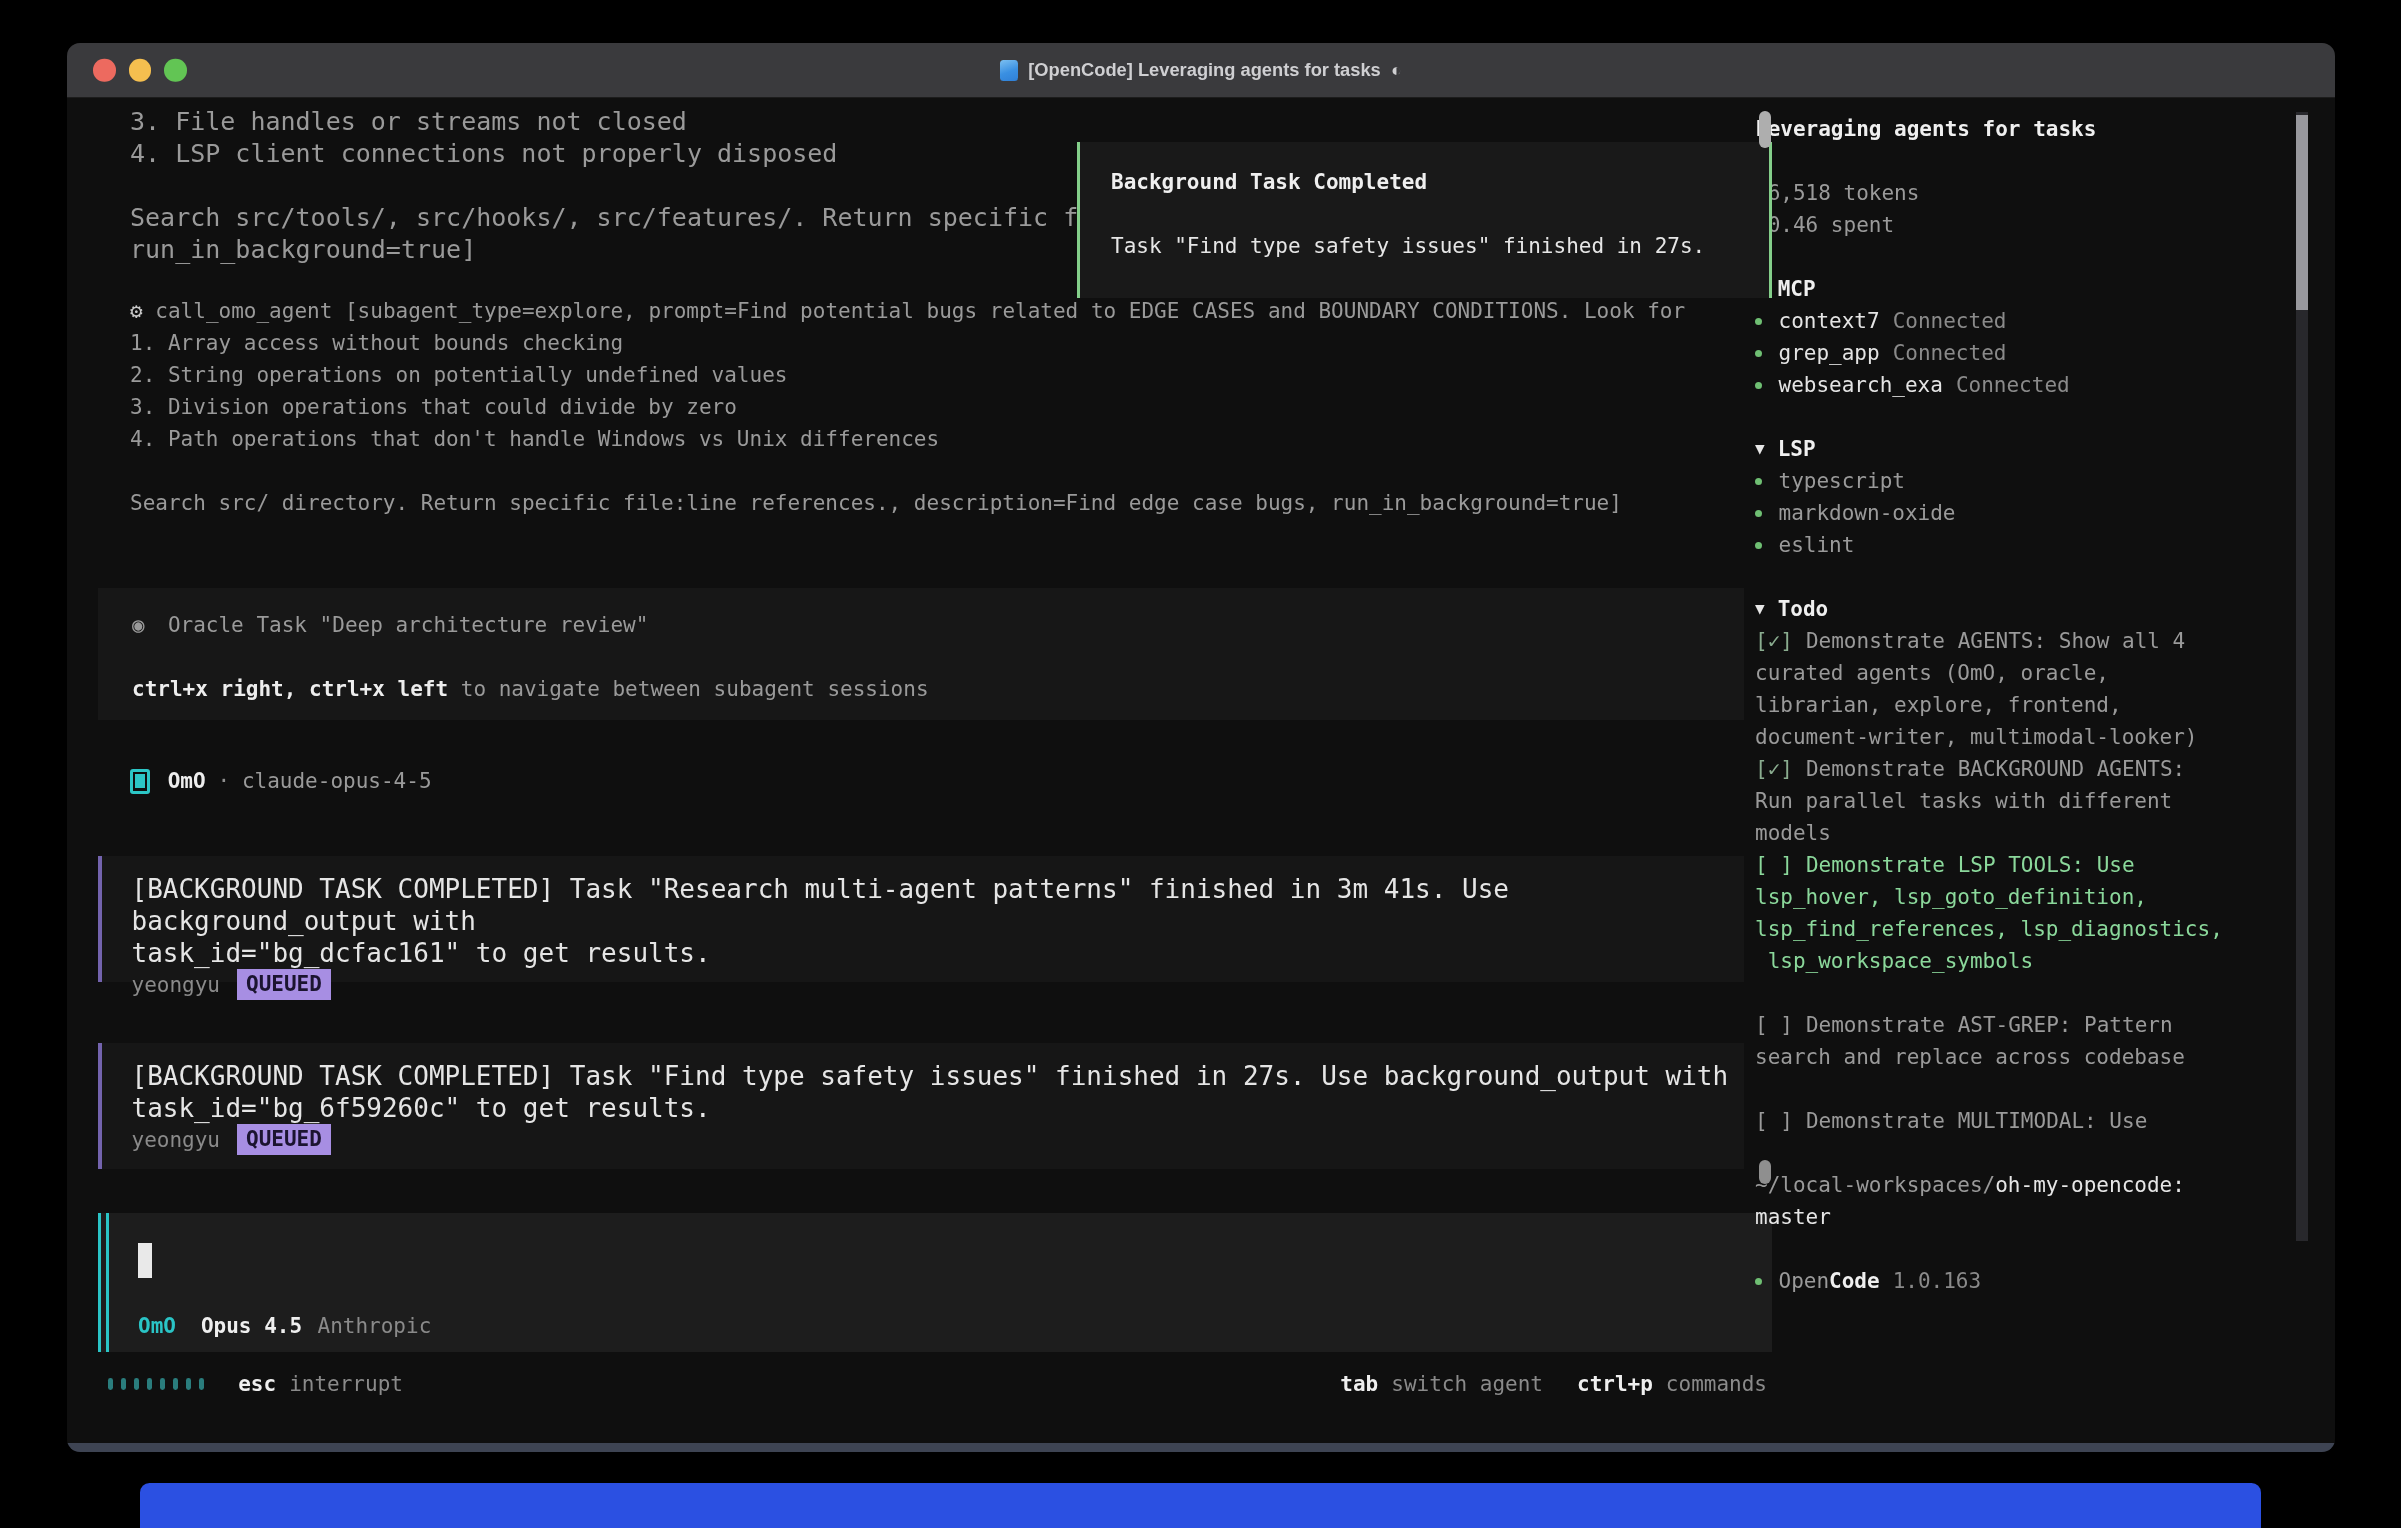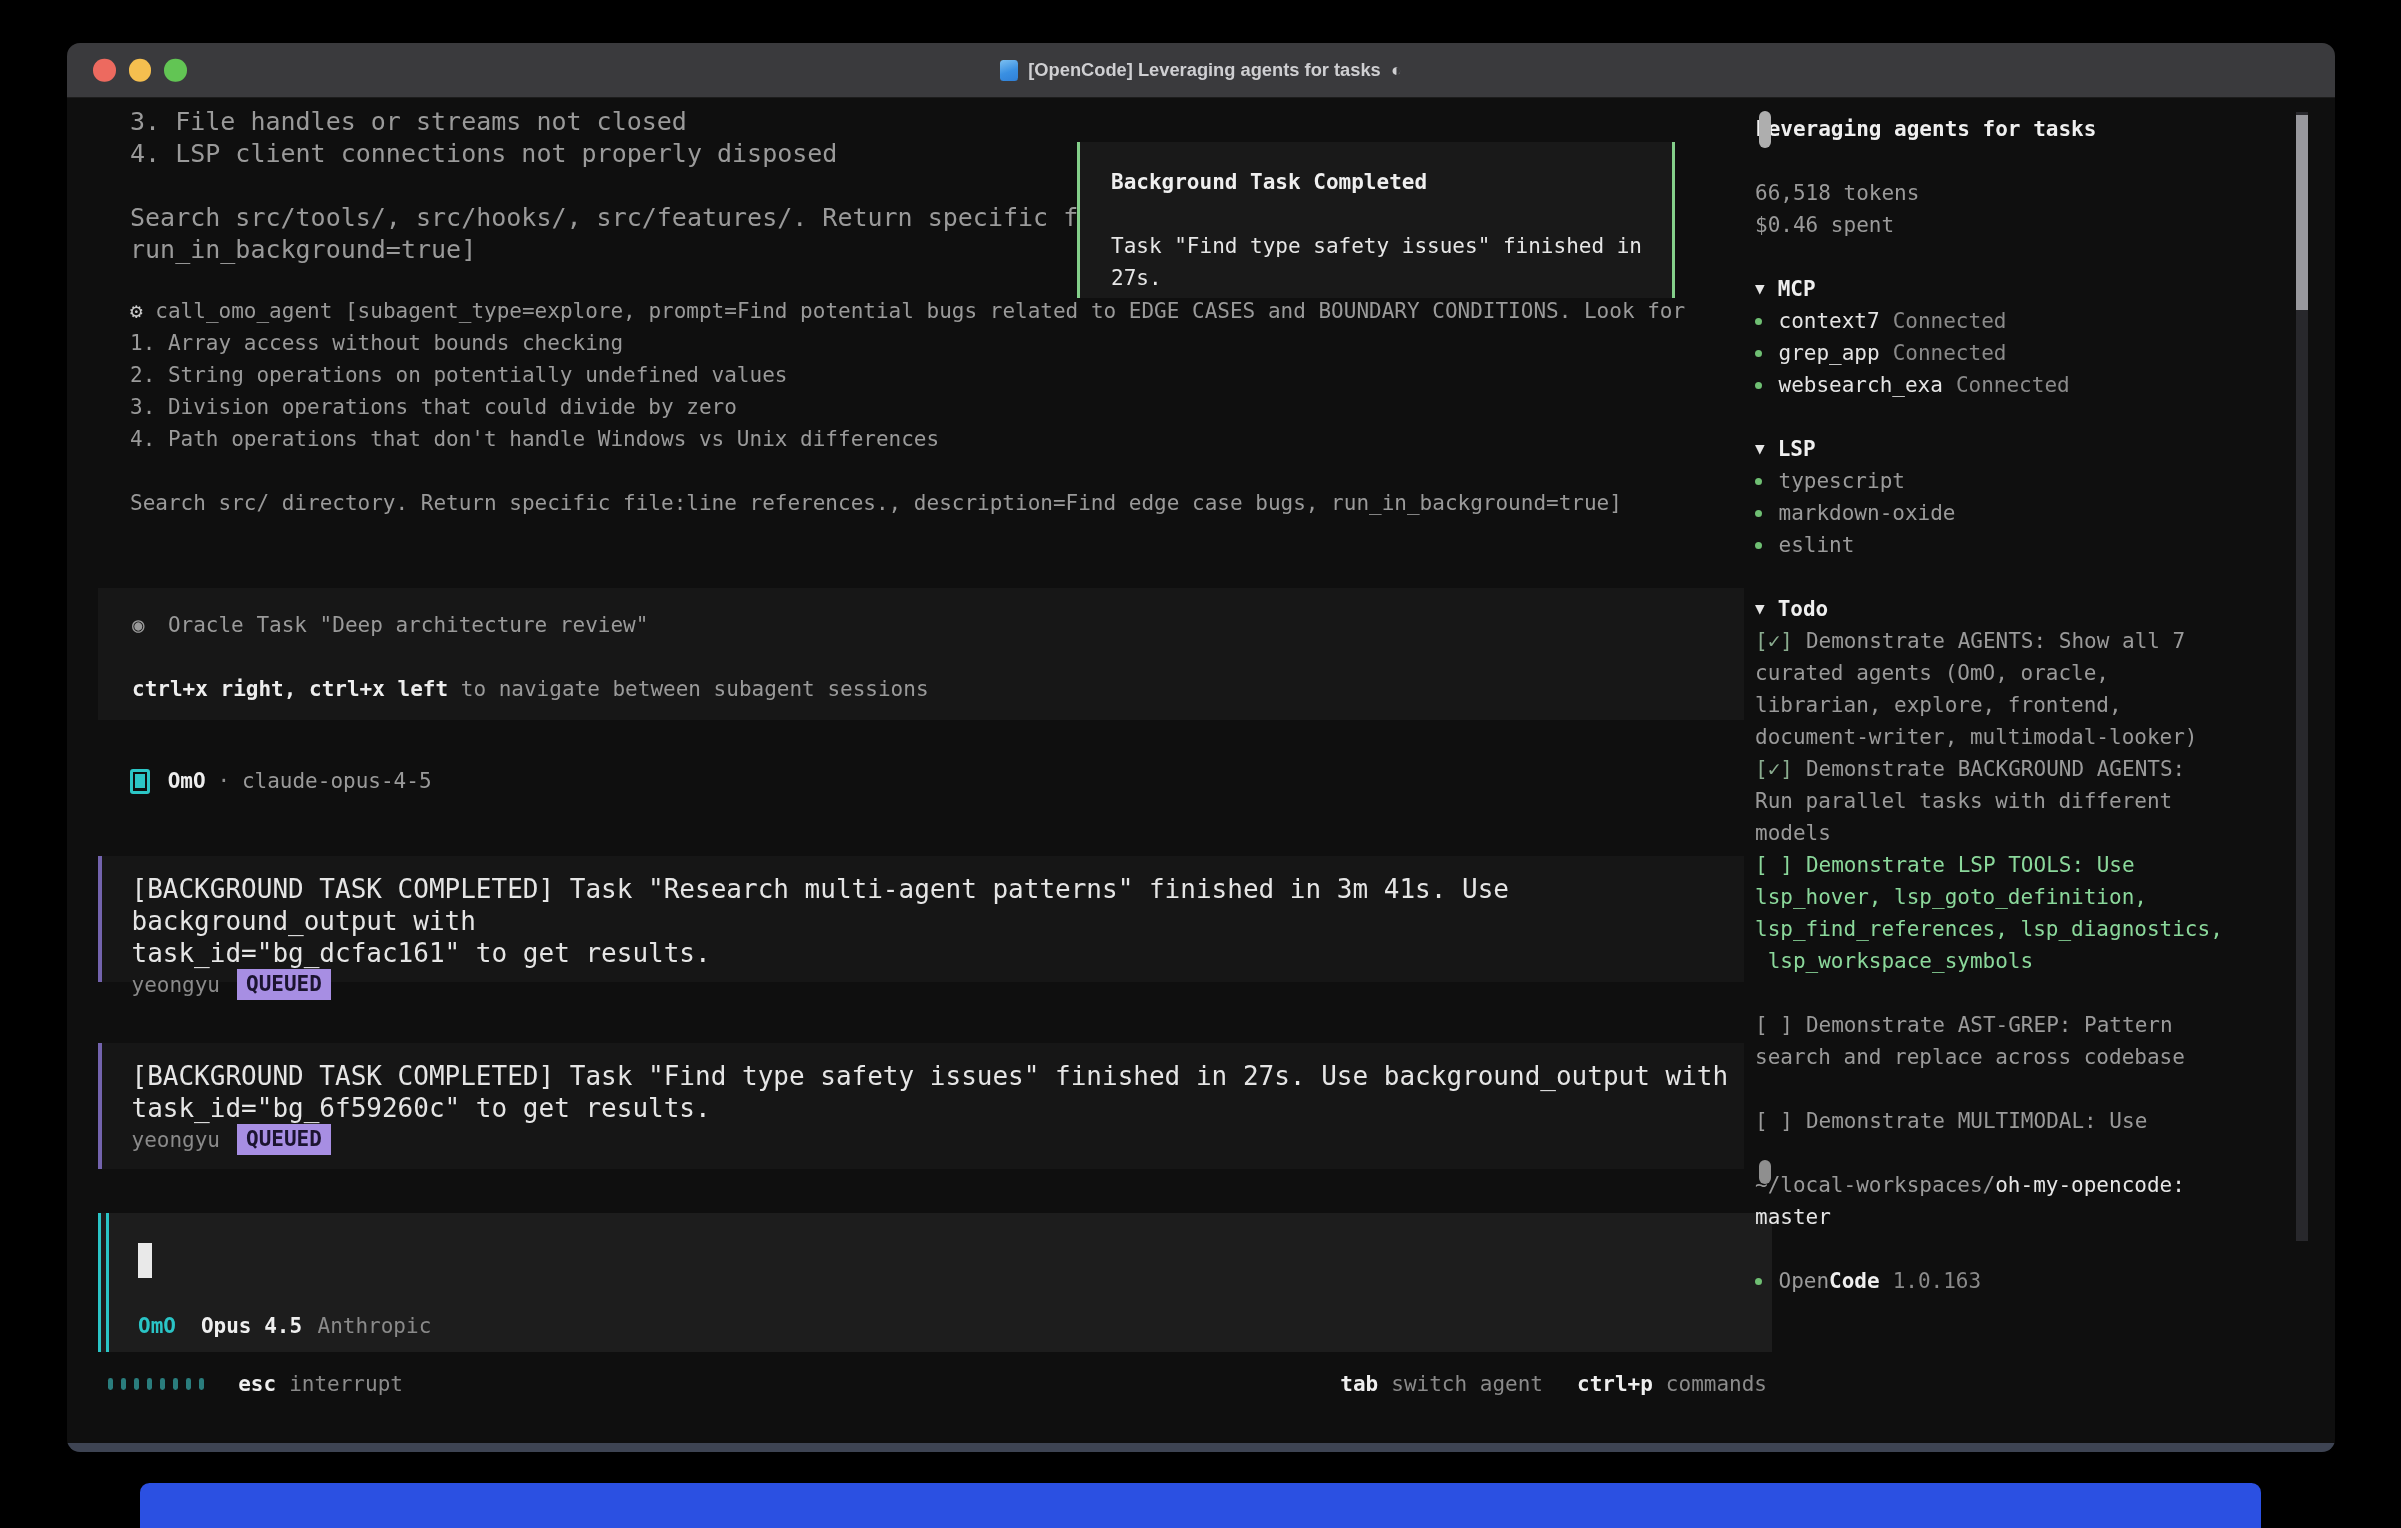--- a/index.html
+++ b/index.html
@@ -35,21 +35,21 @@
 
   
   .mono{font-size:21px;line-height:32px;}
   .dim{color:#9a9a9a;}
   .b{color:#ededed;font-weight:bold;}
   pre{margin:0;font-family:"DejaVu Sans Mono",monospace;white-space:pre;}
 
   
   .log-top{position:absolute;left:63px;top:8.3px;color:#9a9a9a;font-size:25px;line-height:32px;}
   .notif{
-    position:absolute;left:1010px;top:44px;width:598px;height:156px;box-sizing:border-box;
+    position:absolute;left:1010px;top:44px;width:695px;height:156px;box-sizing:border-box;
     background:#191919;border-left:3px solid #84cf8a;border-right:3px solid #84cf8a;
     padding:23.6px 0 0 31px;z-index:4;
   }
   .notif-title{color:#efefef;font-weight:bold;font-size:21px;line-height:32px;}
   .notif-body{color:#e6e6e6;font-size:21px;line-height:32px;margin-top:32px;}
 
   .thumb{position:absolute;width:11.8px;border-radius:5.9px;z-index:5;}
   .thumb1{left:1692px;top:13px;height:37px;background:#aeaeae;}
   .thumb2{left:1692px;top:1062px;height:23.6px;background:#8f8f8f;}
 
@@ -301,21 +301,21 @@
         <span class="bullet"></span>
         <span class="name dimname">eslint</span>
       </div>
       <div class="gap"></div>
 
       <div class="sec">
         <span class="tri">▼</span>
         <span class="heading">Todo</span>
       </div>
       <div class="todo-item done">
-        <span class="chk">[✓]</span><span class="txt">Demonstrate AGENTS: Show all 7
+        <span class="chk">[✓]</span><span class="txt">Demonstrate AGENTS: Show all 4
 curated agents (OmO, oracle,
 librarian, explore, frontend,
 document-writer, multimodal-looker)</span>
       </div>
       <div class="todo-item done">
         <span class="chk">[✓]</span><span class="txt">Demonstrate BACKGROUND AGENTS:
 Run parallel tasks with different
 models</span>
       </div>
       <div class="todo-item active">

